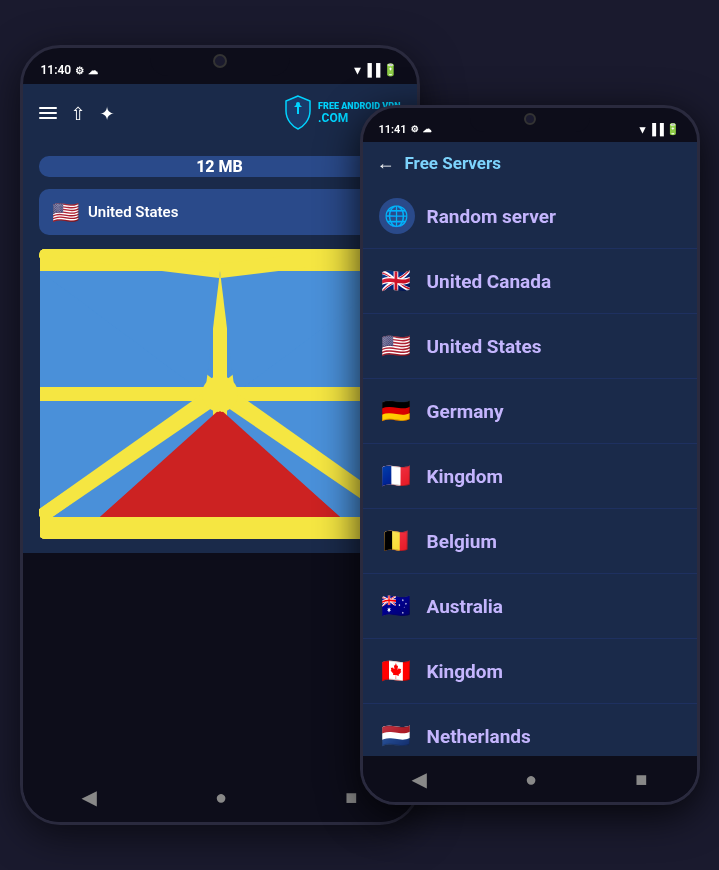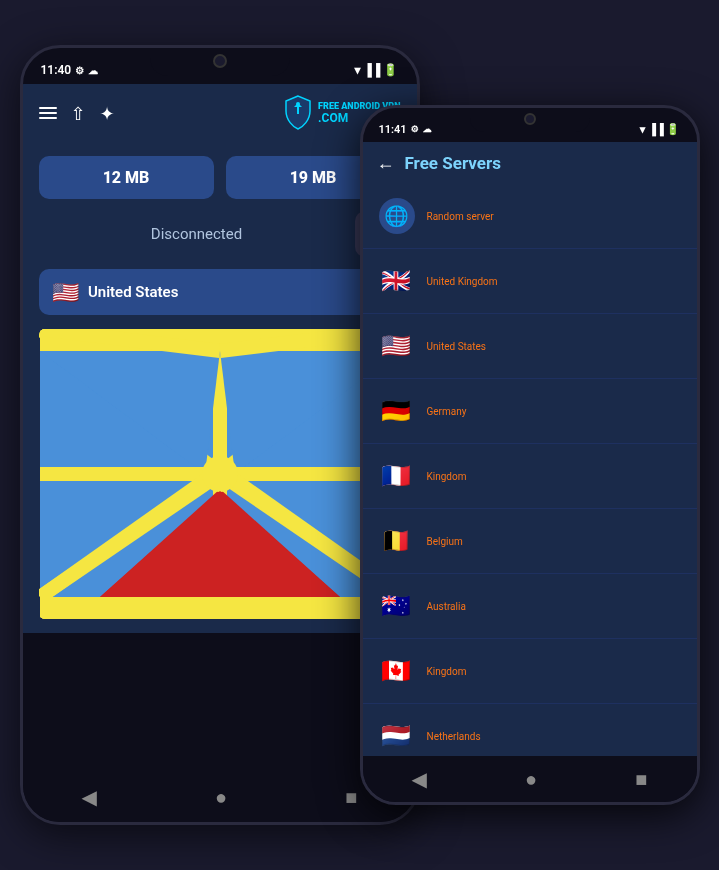--- a/index.html
+++ b/index.html
@@ -104,21 +104,21 @@
       gap: 12px;
       margin-bottom: 12px;
     }
 
     .stat-btn {
       flex: 1;
       background: #2a4a8a;
       color: white;
       font-size: 16px;
       font-weight: 800;
-      padding: 12px 8px;
+      padding: 1px 8px;
       border-radius: 10px;
       text-align: center;
     }
 
     .phone1-disconnect-row {
       display: flex;
       align-items: center;
       justify-content: space-between;
       margin-bottom: 12px;
     }
@@ -279,23 +279,23 @@
       width: 36px; height: 36px;
       background: #2a4a8a;
       border-radius: 50%;
       display: flex;
       align-items: center;
       justify-content: center;
       font-size: 20px;
     }
 
     .server-name {
-      color: #f97316;
-      font-size: 10px;
-      font-weight: 400;
+      color: #c4b5fd;
+      font-size: 19px;
+      font-weight: 700;
     }
 
     .phone2-nav {
       position: absolute;
       bottom: 0; left: 0; right: 0;
       height: 46px;
       background: #0d0d1a;
       display: flex;
       align-items: center;
       justify-content: space-around;
@@ -358,32 +358,22 @@
           <div style="font-size:9px; font-weight:900; color:#00d4ff;">FREE ANDROID VPN</div>
           <div style="font-size:12px; color:#00d4ff;">.COM</div>
         </div>
       </div>
     </div>
 
     <div class="phone1-content">
 
       <div class="phone1-stats">
         <div class="stat-btn">12 MB</div>
-        <div class="stat-btn">19 MB</div>
-      </div>
-
-      <div class="phone1-disconnect-row">
-        <span class="disconnect-text">Disconnected</span>
-        <div class="power-btn">
-          <svg width="28" height="28" viewBox="0 0 28 28">
-            <circle cx="14" cy="14" r="10" fill="none" stroke="#888" stroke-width="2.5" stroke-dasharray="44 20" stroke-dashoffset="10"></circle>
-            <line x1="14" y1="4" x2="14" y2="13" stroke="#888" stroke-width="2.5" stroke-linecap="round"></line>
-          </svg>
-        </div>
-      </div>
+      </div>
+
 
       <div class="country-selector">
         <span class="country-flag-us">🇺🇸</span>
         <span class="country-name">United States</span>
         <div class="chevron-down">▾</div>
       </div>
 
       <div class="flag-display">
         <svg width="100%" height="100%" viewBox="0 0 360 290" xmlns="http://www.w3.org/2000/svg">
 
@@ -462,21 +452,21 @@
       <span class="server-title">Free Servers</span>
     </div>
 
     <div class="server-list" id="server-list-container">
     <div class="server-item">
           <div class="flag-globe">🌐</div>
           <span class="server-name">Random server</span>
         </div>
         <div class="server-item">
           <div style="width: 36px; height: 36px; display: flex; align-items: center; justify-content: center; font-size: 24px;">🇬🇧</div>
-          <span class="server-name">United Kingdom</span>
+          <span class="server-name">United Canada</span>
         </div>
         <div class="server-item">
           <div style="width: 36px; height: 36px; display: flex; align-items: center; justify-content: center; font-size: 24px;">🇺🇸</div>
           <span class="server-name">United States</span>
         </div>
         <div class="server-item">
           <div style="width: 36px; height: 36px; display: flex; align-items: center; justify-content: center; font-size: 24px;">🇩🇪</div>
           <span class="server-name">Germany</span>
         </div>
         <div class="server-item">

